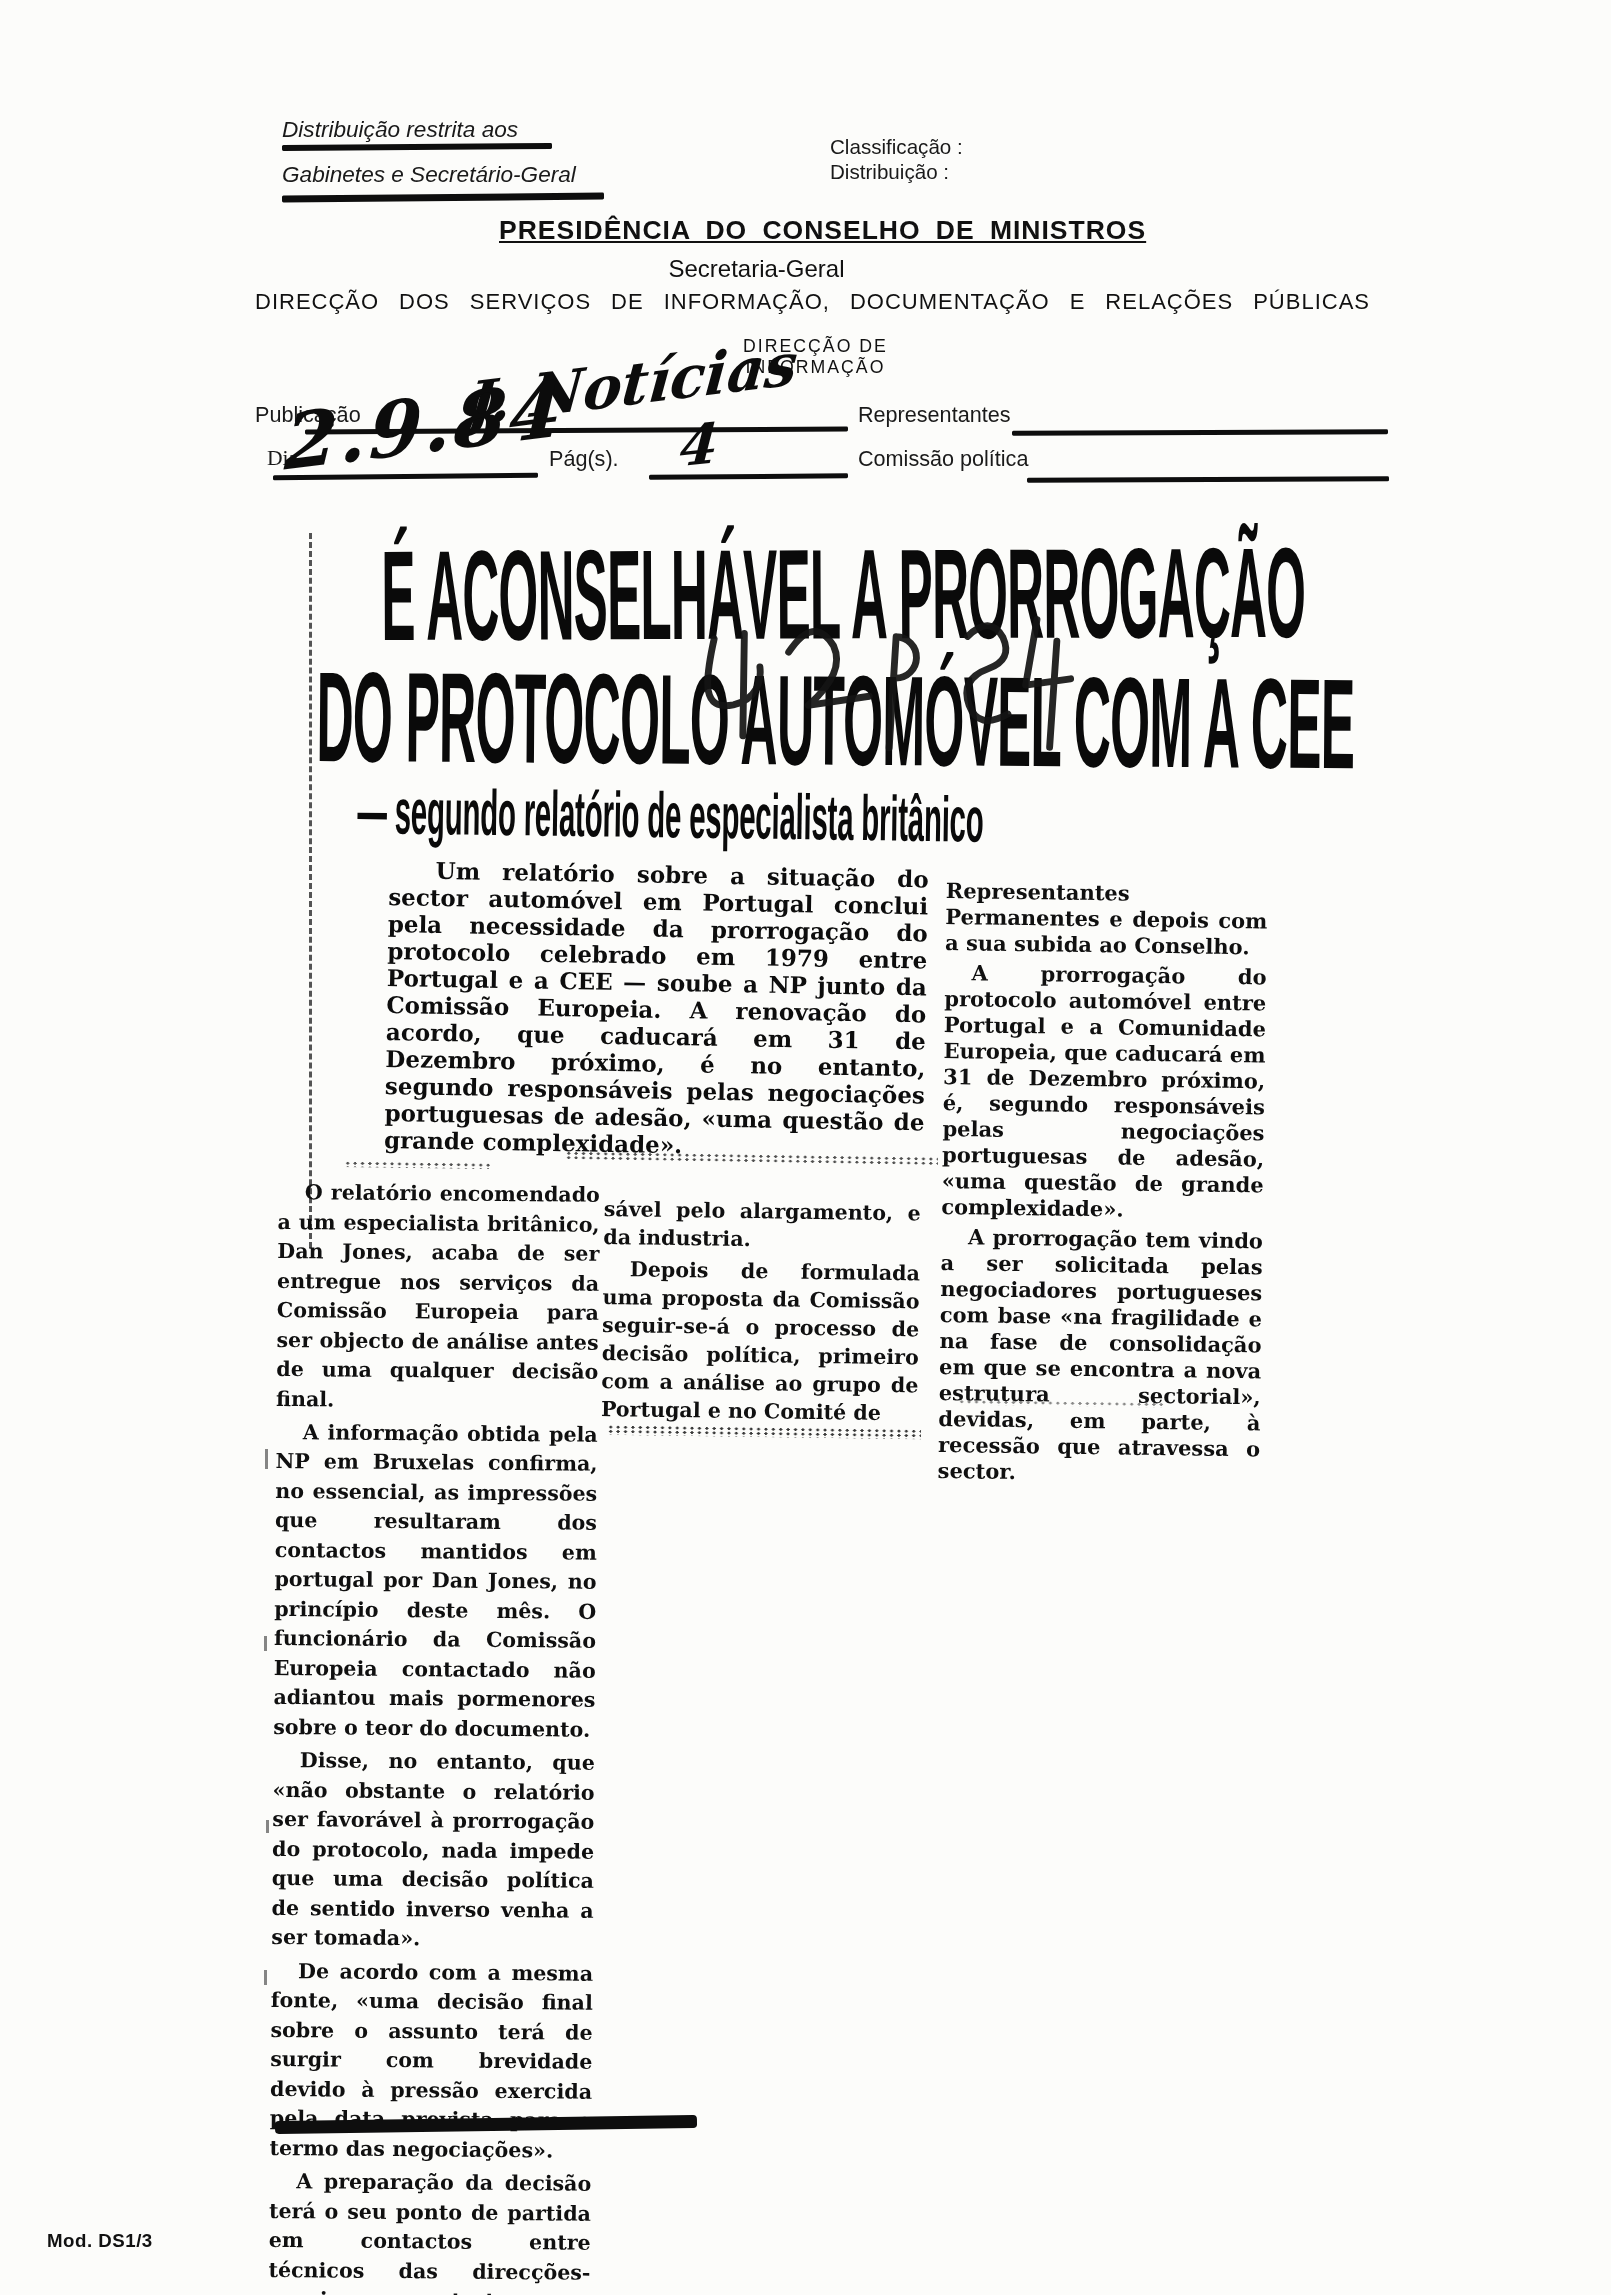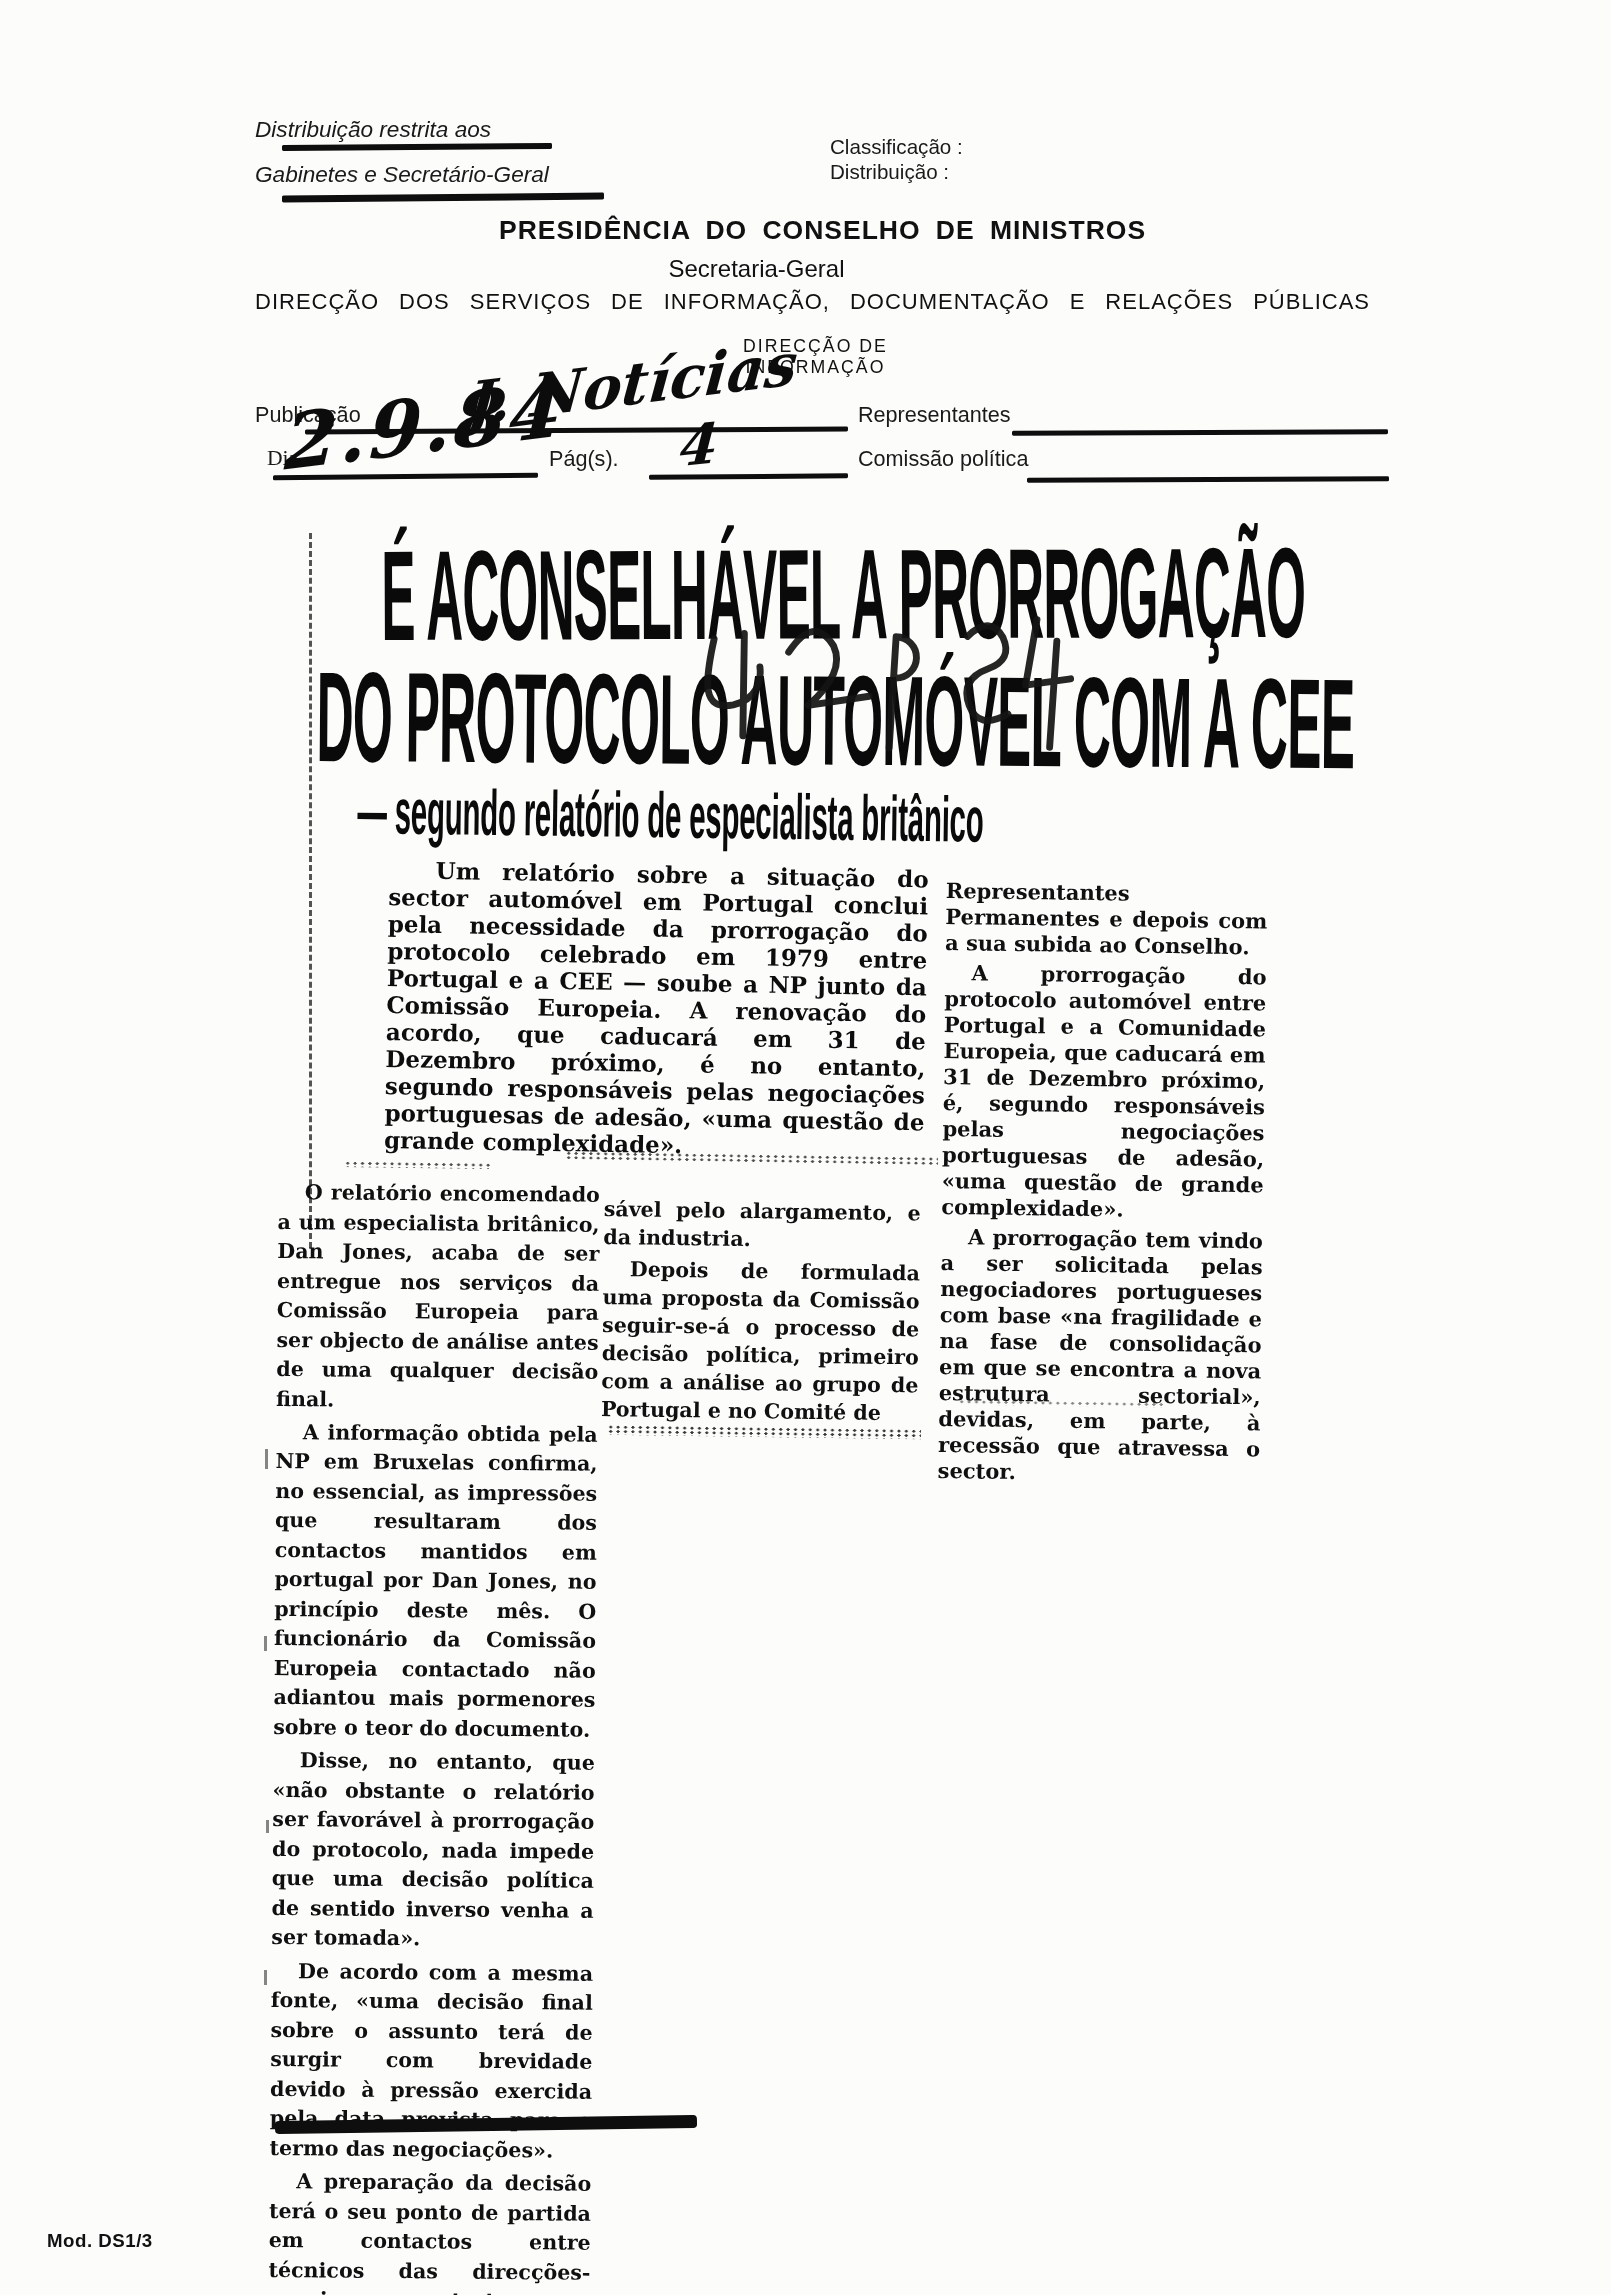--- a/index.html
+++ b/index.html
@@ -2,21 +2,21 @@
 <html style="font-size:7.9px"><head>
 <meta charset="utf-8">
 <style>
   html,body { margin:0; padding:0; background:#e9e9e6; }
   .page {
     position:relative; width:1612px; height:2295px;
     background:#fcfcfa; color:#111; overflow:hidden;
     font-family:"Liberation Sans", sans-serif;
   }
   .abs { position:absolute; }
-  .it  { font-style:italic; }
+  .it  { font-style:italic;margin-left:27px; }
   .bar { position:absolute; background:#0e0e0e; border-radius:1.5px; }
   .label { position:absolute; font-size:21.6px; color:#1a1a1a; white-space:nowrap; }
   .small-label { font-size:20.6px; }
 
   
   .hw {
     position:absolute; font-family:"DejaVu Serif", serif;
     font-style:italic; font-weight:700; color:#0c0c0c; white-space:nowrap;
   }
   .hl {
@@ -39,21 +39,21 @@
   .col p.flush { text-indent:0; }
   .vdash {
     position:absolute; border-left:3.4px dashed rgba(20,20,20,.72); width:0;
   }
   .noise {
     position:absolute; opacity:.75;
     background-image:radial-gradient(#161616 32%, transparent 34%);
     background-size:7.4px 4.4px;
   }
   .mod { position:absolute; font-weight:700; font-size:18.7px; letter-spacing:0.5px; }
-  .hdr-title { position:absolute; font-weight:700; white-space:nowrap; }
+  .hdr-title { position:absolute; font-weight:700; white-space:nowrap;text-decoration:underline; }
   .mark { position:absolute; background:#222; opacity:.55; }
 </style>
 </head>
 <body>
 
 <div class="page">
 
   <div class="abs it label" style="left:255px; top:117px; font-size:22.6px;">Distribuição restrita aos</div>
   <div class="bar" style="left:282px; top:144px; width:270px; height:6.4px; transform:rotate(-0.4deg);"></div>
   <div class="abs it label" style="left:255px; top:162px; font-size:22.6px;">Gabinetes e Secretário-Geral</div>

